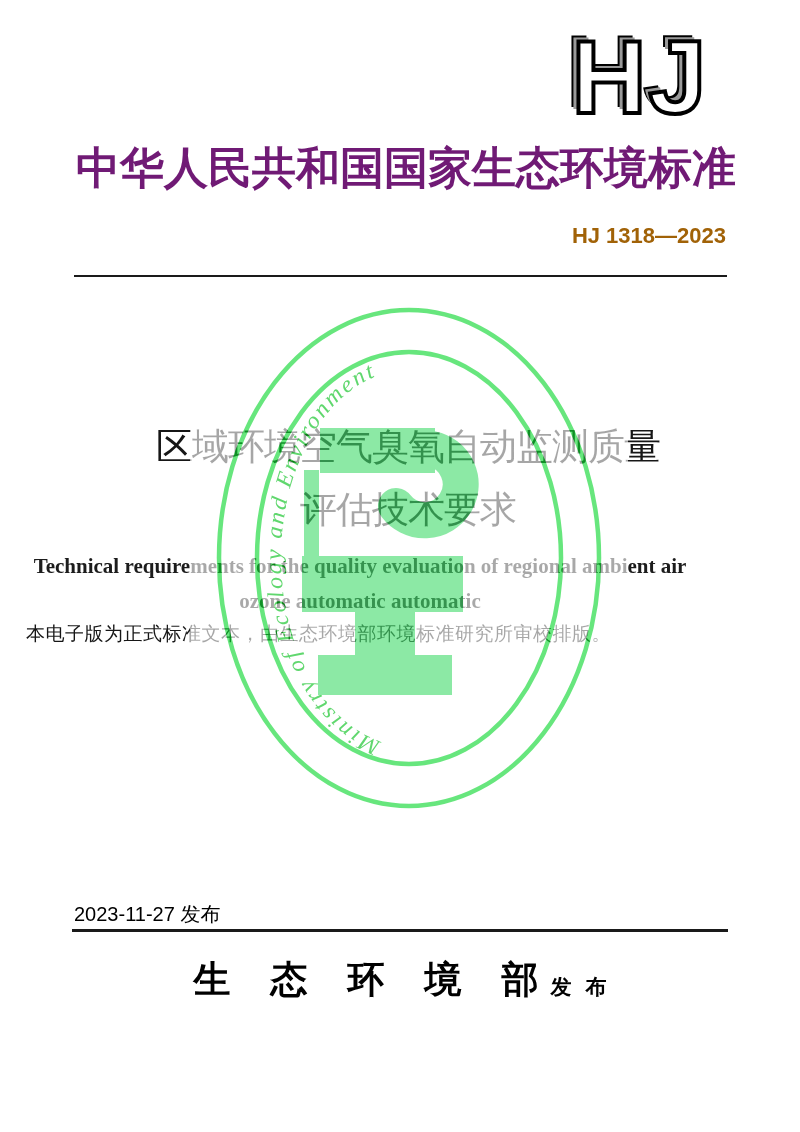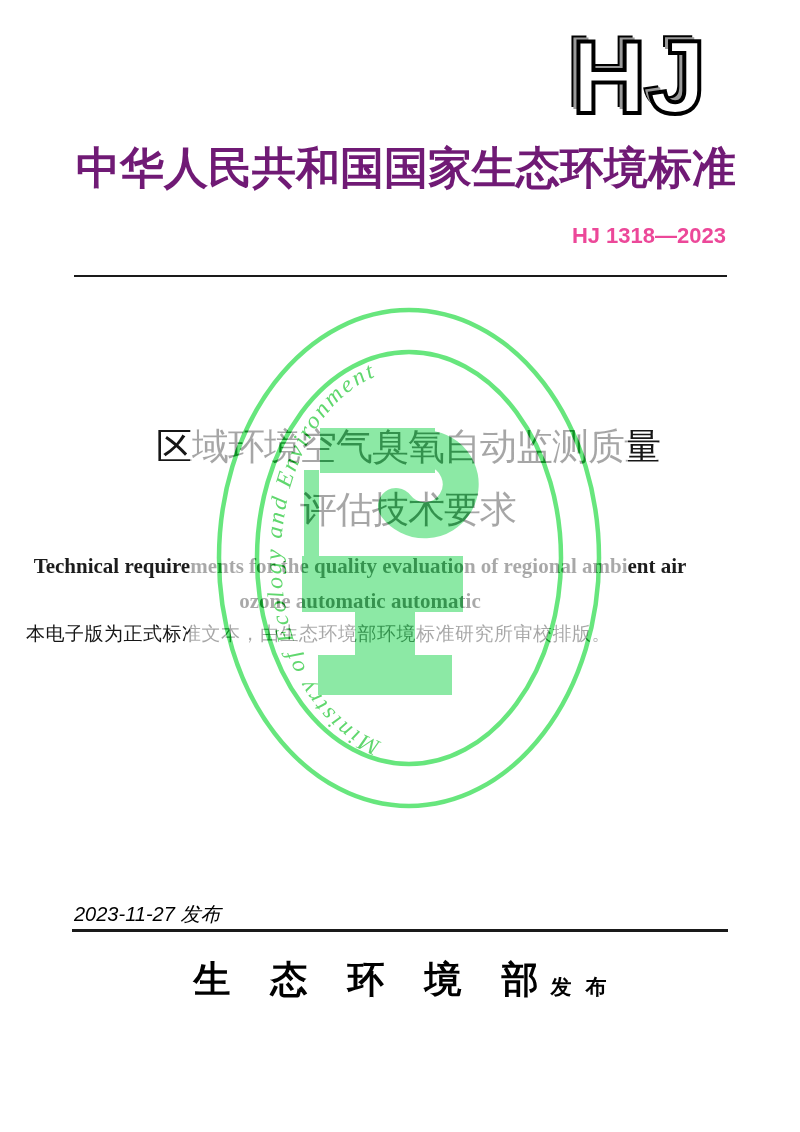--- a/index.html
+++ b/index.html
@@ -19,21 +19,21 @@
     text-align:center;
   }
   .header-title{
     left:76px;top:141px;width:648px;
     font-family:"Liberation Serif",serif;font-weight:bold;
     font-size:44px;line-height:56px;white-space:nowrap;
     text-align:justify;text-align-last:justify;color:#701a75;
   }
   .std-no{
     right:74px;top:223px;font-size:22px;font-weight:bold;
-    font-family:"Liberation Sans",sans-serif;color:#ec4899;letter-spacing:0px;
+    font-family:"Liberation Sans",sans-serif;color:#a16207;letter-spacing:0px;
   }
   .rule-top{left:74px;top:275px;width:653px;height:2px;background:#1a1a1a;}
 
   
   .cn-title{
     left:0;width:800px;text-align:center;color:#161616;
     font-family:"Liberation Sans",sans-serif;font-weight:normal;
     font-size:37px;letter-spacing:-1px;white-space:nowrap;padding-left:8px;
   }
   .cn-title.l1{top:422px;}
@@ -46,21 +46,21 @@
   .en-title.l1{top:554px;}
   .en-title.l2{top:589px;}
   .note-line{
     left:0;top:621px;width:800px;color:#161616;
     font-size:19px;letter-spacing:0.5px;white-space:nowrap;padding-left:26px;
   }
 
   
   .date-row{left:74px;top:901px;width:653px;display:flex;justify-content:space-between;
     font-size:20px;color:#000;}
-  .date-item{white-space:nowrap;font-style:italic;}
+  .date-item{white-space:nowrap;}
   .rule-bottom{left:72px;top:929px;width:656px;height:3px;background:#1a1a1a;}
   .publisher-row{
     left:0;top:960px;width:800px;display:flex;justify-content:center;
     align-items:flex-end;color:#000;
   }
   .publisher-name{
     font-family:Liberation Mono, monospace;font-weight:bold;font-size:37px;
     letter-spacing:40px;margin-right:-28px;white-space:nowrap;line-height:44px;
   }
   .publisher-label{

